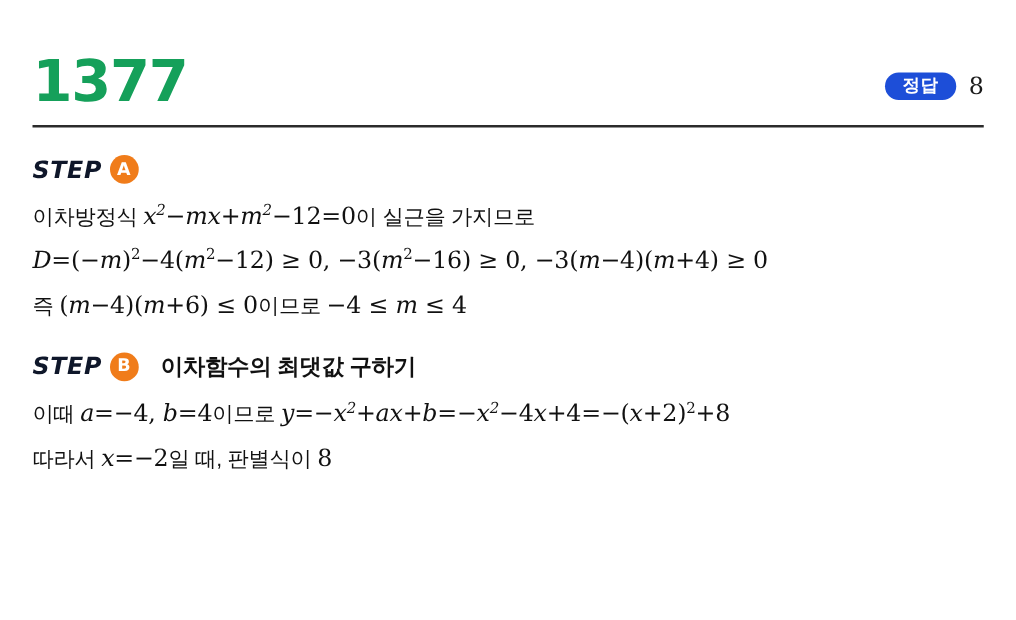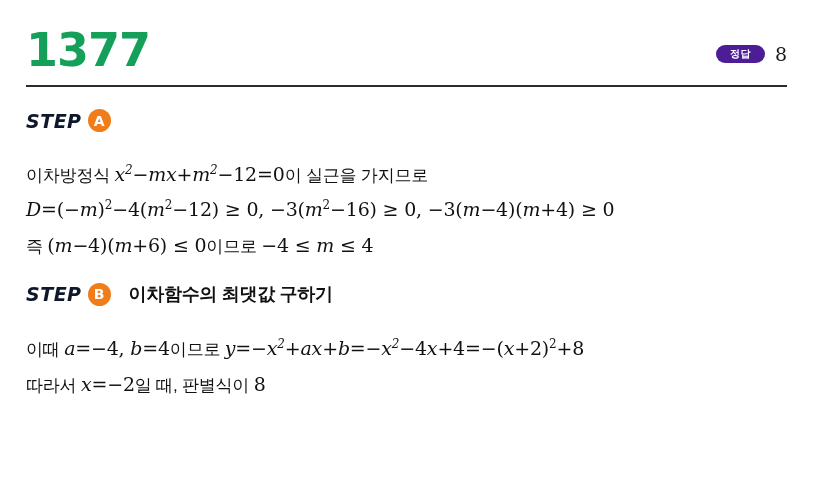--- a/index.html
+++ b/index.html
@@ -12,21 +12,21 @@
     background: #ffffff;
     font-family: "Liberation Sans", sans-serif;
     color: #1a1a1a;
     overflow: hidden;
   }
   .page {
     position: relative;
     width: 813px;
     height: 352px;
     box-sizing: border-box;
-    padding: 1px 26px;
+    padding: 16px 26px;
   }
 
   
   .header {
     position: relative;
     height: 78px;
     display: flex;
     align-items: flex-end;
     justify-content: space-between;
   }
@@ -39,23 +39,23 @@
     line-height: 1;
     padding-bottom: 6px;
   }
   .answer-wrap {
     display: flex;
     align-items: center;
     gap: 10px;
     padding-bottom: 14px;
   }
   .answer-pill {
-    background: #4c1d95;
+    background: #1d4ed8;
     color: #ffffff;
-    font-size: 10px;
+    font-size: 14px;
     font-weight: bold;
     border-radius: 11px;
     padding: 3px 14px 4px 14px;
     line-height: 1.1;
     letter-spacing: 0.5px;
   }
   .answer-value {
     font-family: "DejaVu Serif", serif;
     font-size: 19px;
     color: #1a1a1a;
@@ -112,21 +112,21 @@
     font-family: "DejaVu Serif", serif;
     font-style: normal;
     font-weight: normal;
     font-size: 19px;
   }
 
   
   .line {
     font-size: 17px;
     line-height: 1.55;
-    margin-top: 28px;
+    margin-top: 12px;
     color: #111111;
     letter-spacing: -0.2px;
     white-space: nowrap;
   }
   .line.tight { margin-top: 6px; }
   .math {
     font-family: "DejaVu Serif", serif;
     font-size: 19px;
     font-style: italic;
   }

